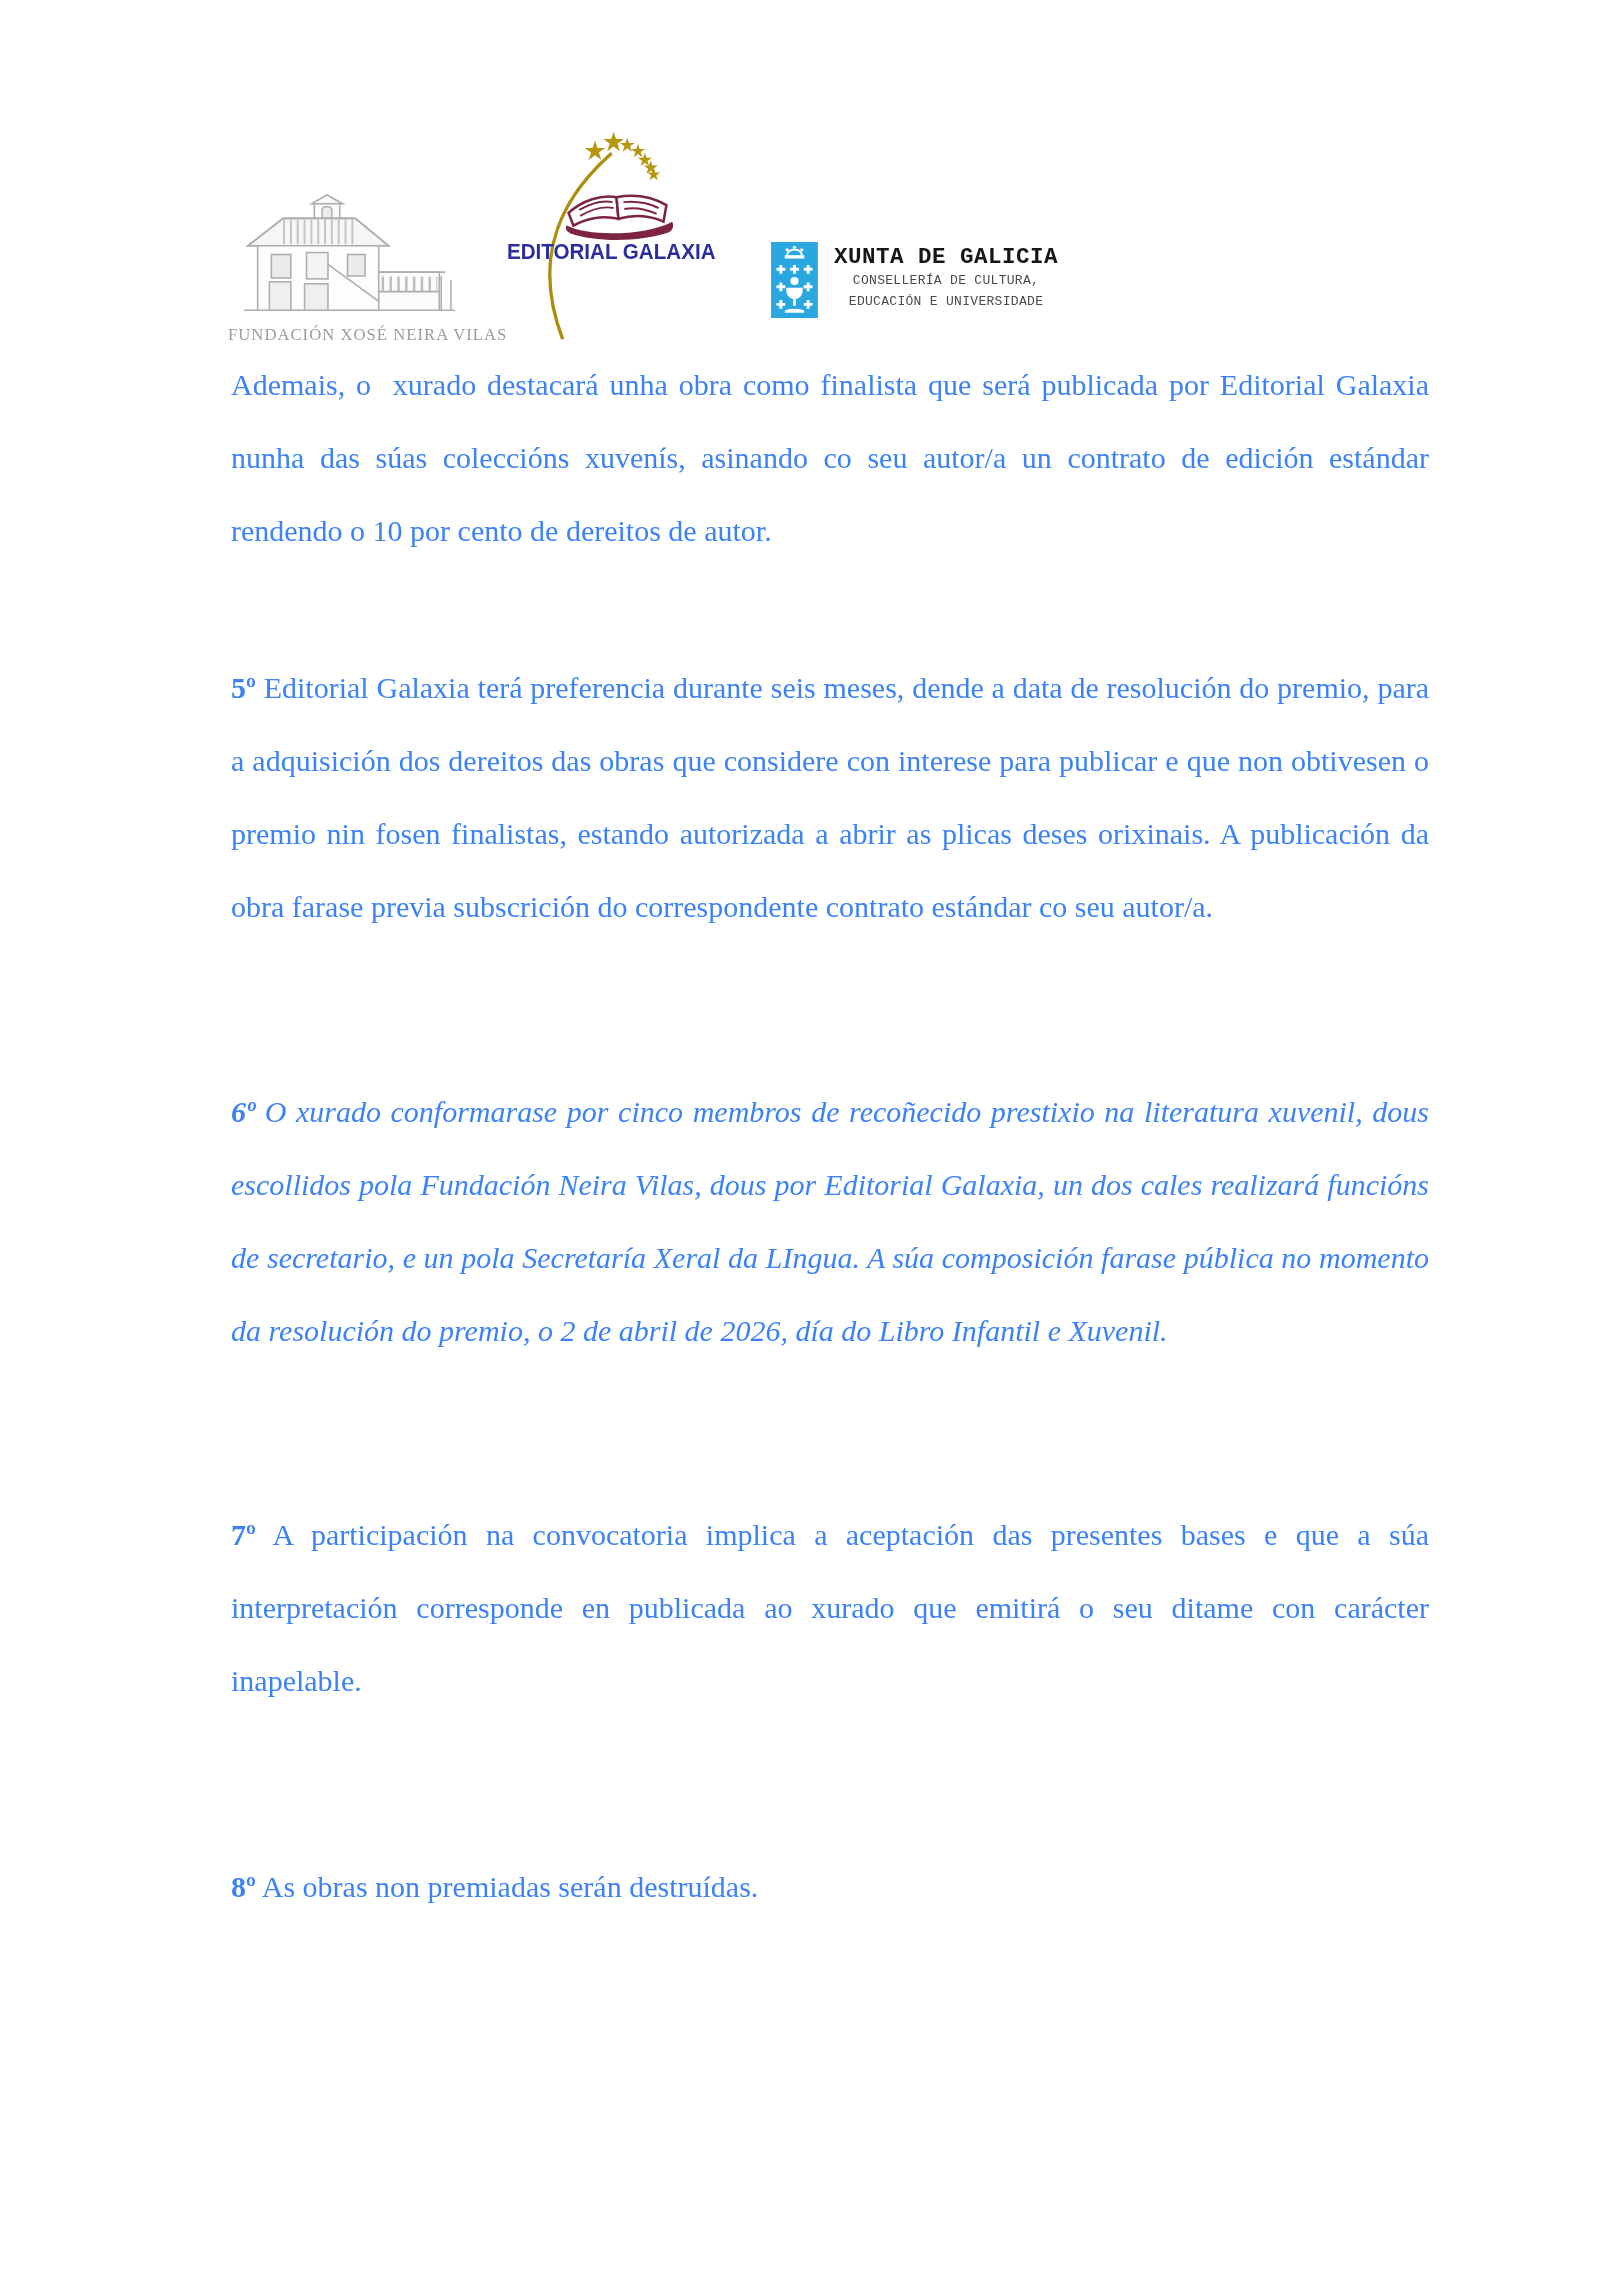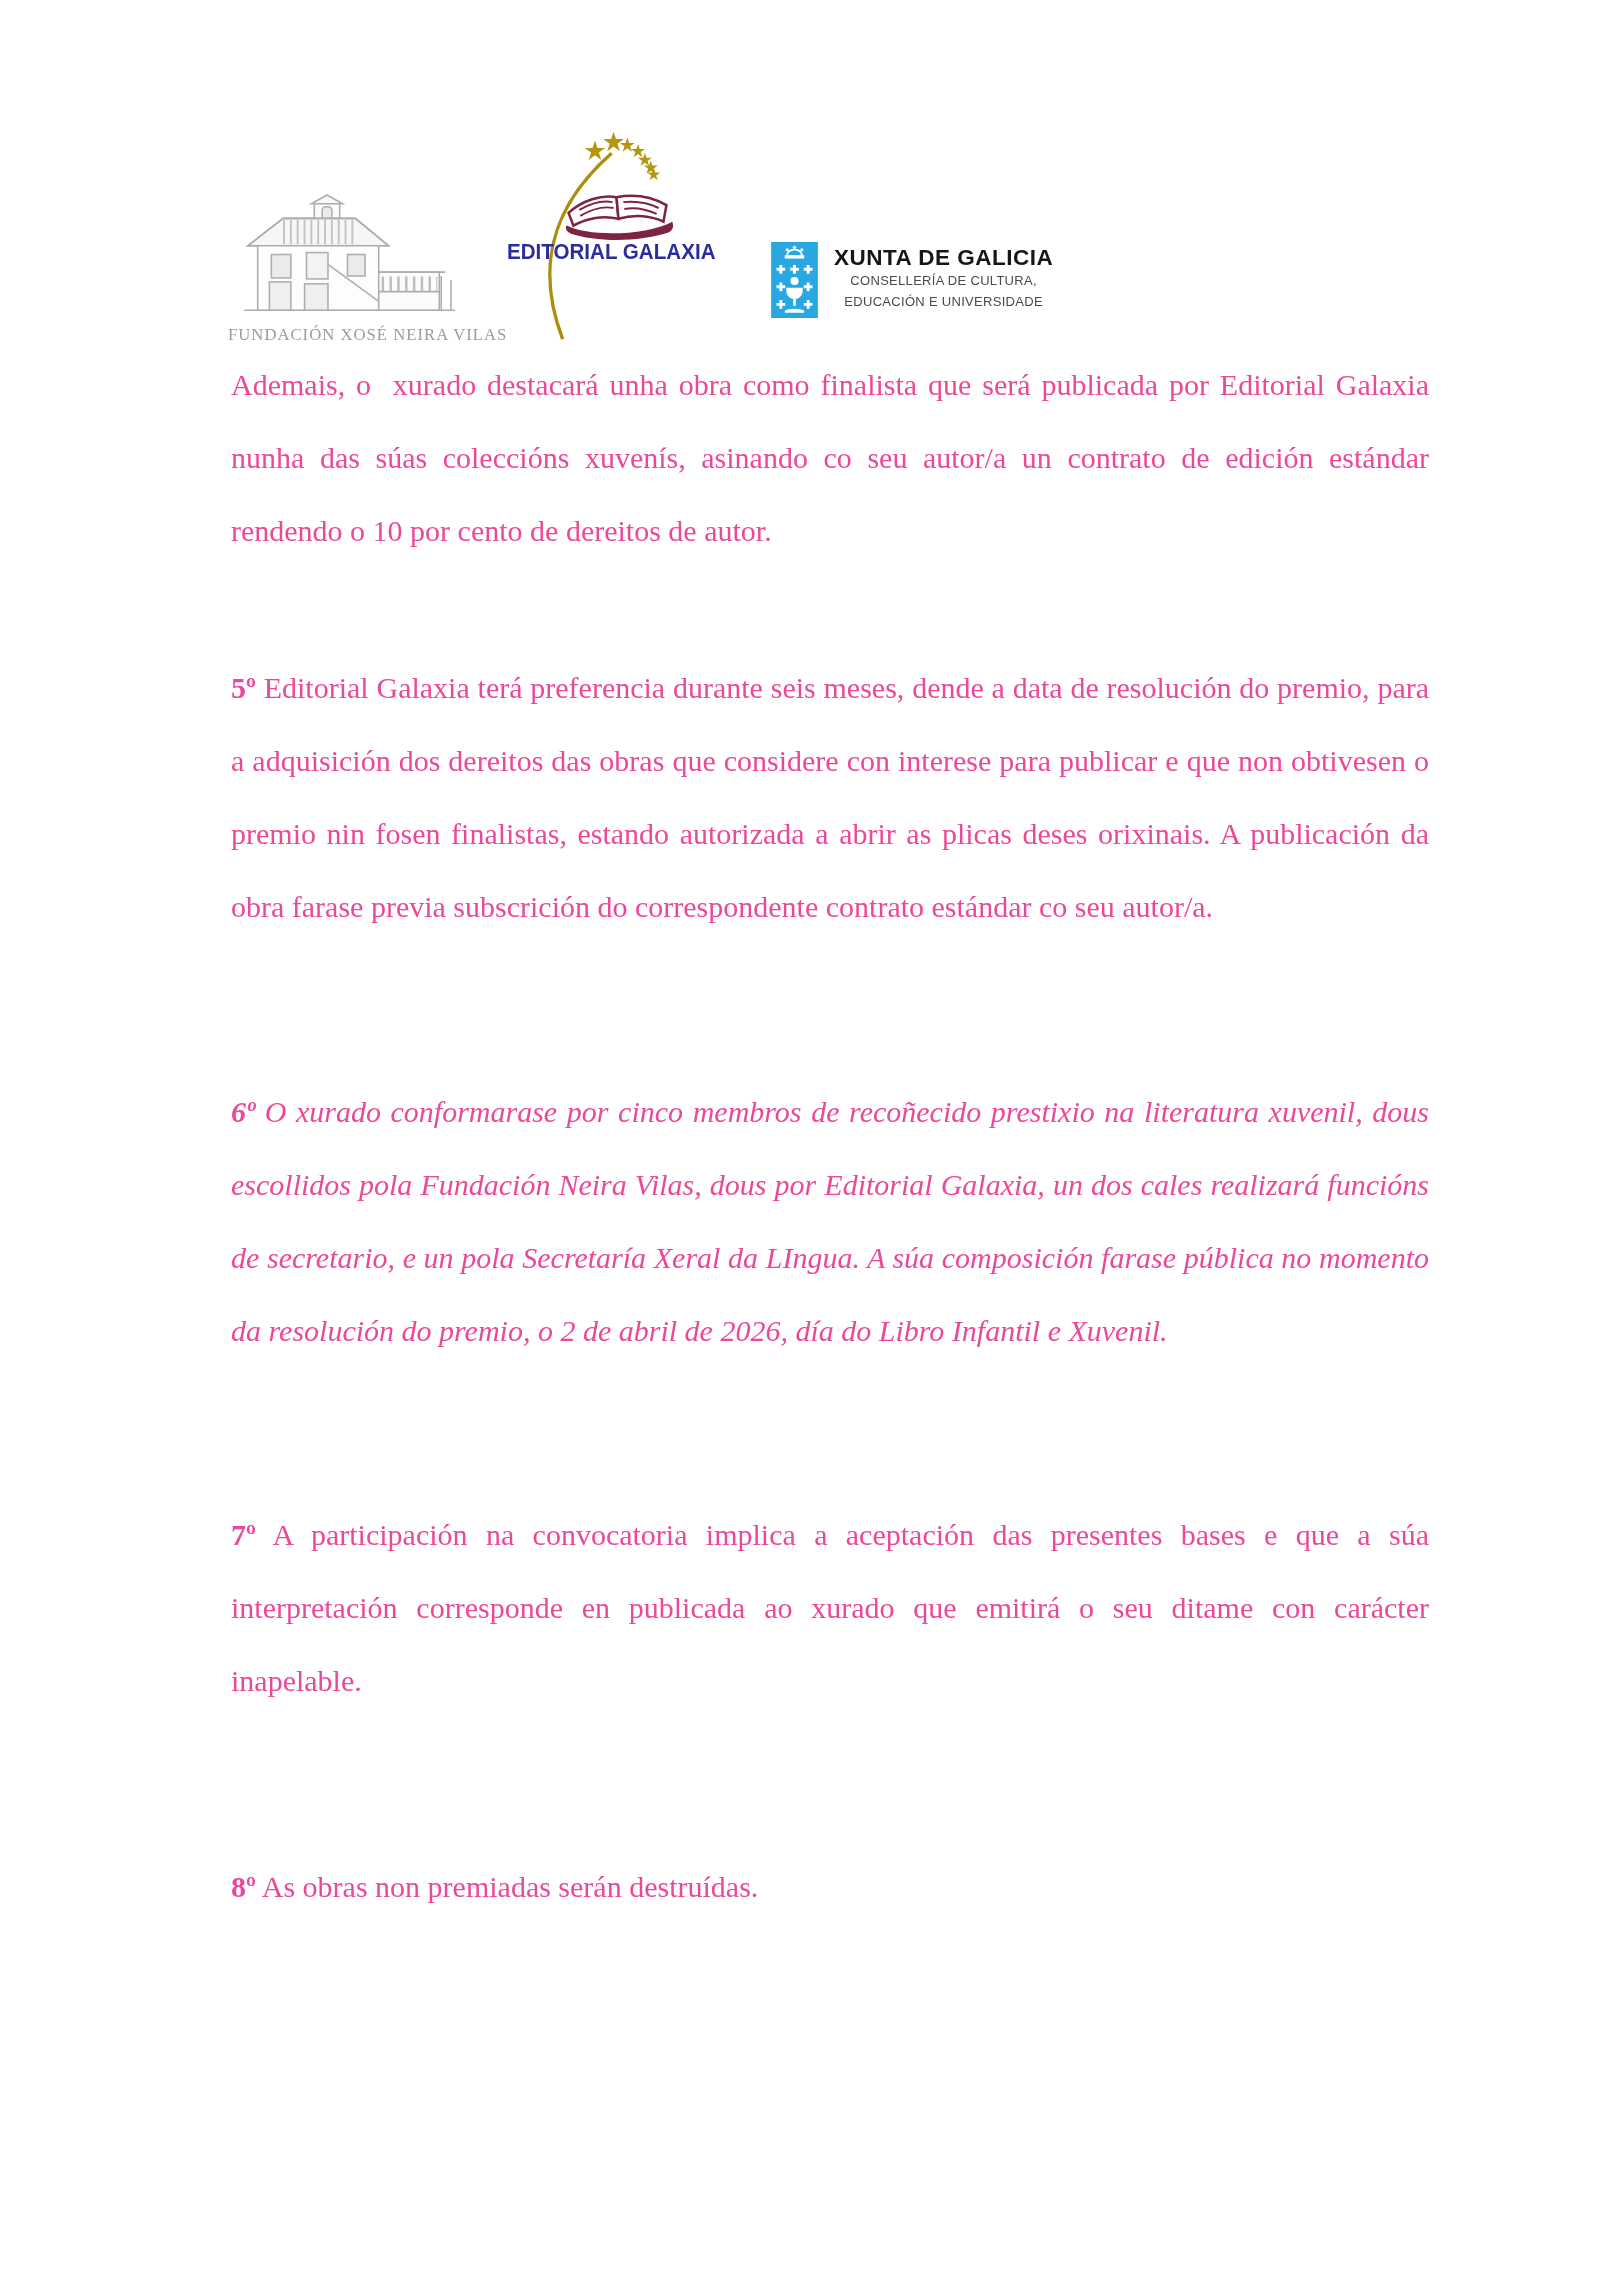--- a/index.html
+++ b/index.html
@@ -24,40 +24,40 @@
   }
   #galaxia-logo{left:502px;top:116px;width:230px;height:230px;}
   #galaxia-label{
     position:absolute;left:4.9px;top:123px;
     font-family:"Liberation Sans","DejaVu Sans",sans-serif;
     font-weight:800;font-size:20.6px;letter-spacing:0px;
     color:#2b2d9b;white-space:nowrap;transform:scaleY(1.08);
   }
   #xunta-logo{left:771px;top:242px;width:323px;height:82px;}
   #xunta-emblem{position:absolute;left:0;top:0;}
-  #xunta-text{position:absolute;left:63px;top:2px;font-family:Liberation Sans, sans-serif;}
+  #xunta-text{position:absolute;left:63px;top:2px;font-family:Liberation Mono, monospace;}
   #xunta-title{
     display:block;font-size:22.5px;font-weight:700;color:#161616;
     letter-spacing:0.5px;line-height:27.4px;white-space:nowrap;
   }
   .xunta-sub{
     display:block;font-size:13px;font-weight:400;color:#4a4a4a;
     letter-spacing:0.3px;line-height:20.6px;white-space:nowrap;
   }
 
   
   #document-body{
     position:absolute;left:231px;top:348px;width:1198px;
   }
   .para{
     margin:0;
     font-size:30px;line-height:73px;
     text-align:justify;
     white-space:pre-wrap;
-    color:#ec4899;
+    color:#3b82f6;
   }
   .para .pnum{font-weight:bold;}
   .p1{margin-bottom:84px;}
   .p5{margin-bottom:132px;}
   .p6{margin-bottom:131px;font-style:italic;}
   .p7{margin-bottom:133px;}
   .p8{margin-bottom:0;}
 </style>
 </head>
 <body>

